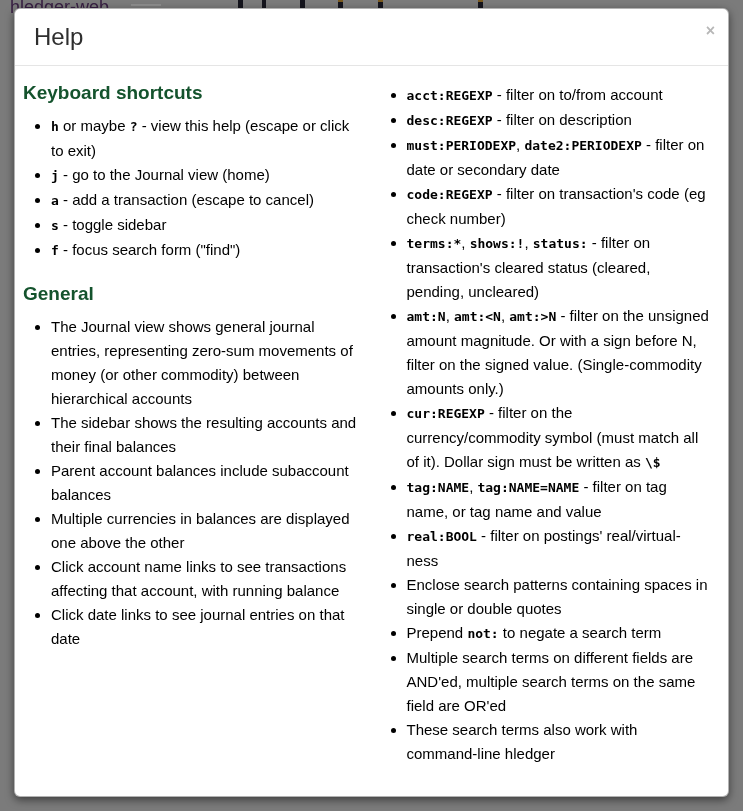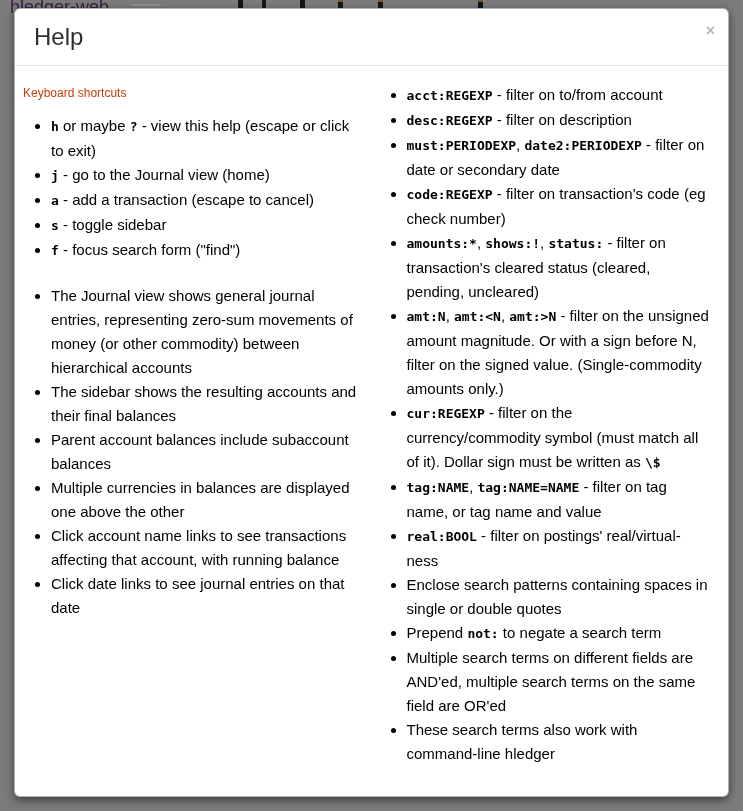--- a/index.html
+++ b/index.html
@@ -71,23 +71,23 @@
   }
   .col {
     width: 50%;
     box-sizing: border-box;
     padding-right: 6px;
   }
   .col-right { padding-left: 7px; padding-right: 10px; }
 
   .section-heading {
     margin: 0 0 11px 0;
-    font-size: 12px;
-    font-weight: normal;
-    color: #c2410c;
+    font-size: 19px;
+    font-weight: bold;
+    color: #14532d;
     line-height: 20px;
   }
   ul.help-list {
     margin: 0 0 21px 0;
     padding: 0 0 0 28px;
     list-style: disc;
   }
   ul.help-list li {
     font-size: 15px;
     line-height: 24px;
@@ -122,36 +122,37 @@
   <div class="modal-body">
     <div class="col col-left">
         <h4 class="section-heading">Keyboard shortcuts</h4>
         <ul class="help-list">
           <li><code>h</code><span> or maybe </span><code>?</code><span> - view this help (escape or click to exit)</span></li>
           <li><code>j</code><span> - go to the Journal view (home)</span></li>
           <li><code>a</code><span> - add a transaction (escape to cancel)</span></li>
           <li><code>s</code><span> - toggle sidebar</span></li>
           <li><code>f</code><span> - focus search form ("find")</span></li>
         </ul>
+        <h4 class="section-heading">General</h4>
         <ul class="help-list">
           <li><span>The Journal view shows general journal entries, representing zero-sum movements of money (or other commodity) between hierarchical accounts</span></li>
           <li><span>The sidebar shows the resulting accounts and their final balances</span></li>
           <li><span>Parent account balances include subaccount balances</span></li>
           <li><span>Multiple currencies in balances are displayed one above the other</span></li>
           <li><span>Click account name links to see transactions affecting that account, with running balance</span></li>
           <li><span>Click date links to see journal entries on that date</span></li>
         </ul>
       </div>
     <div class="col col-right">
         <ul class="help-list">
           <li><code>acct:REGEXP</code><span> - filter on to/from account</span></li>
           <li><code>desc:REGEXP</code><span> - filter on description</span></li>
           <li><code>must:PERIODEXP</code><span>, </span><code>date2:PERIODEXP</code><span> - filter on date or secondary date</span></li>
           <li><code>code:REGEXP</code><span> - filter on transaction's code (eg check number)</span></li>
-          <li><code>amounts:*</code><span>, </span><code>shows:!</code><span>, </span><code>status:</code><span> - filter on transaction's cleared status (cleared, pending, uncleared)</span></li>
+          <li><code>terms:*</code><span>, </span><code>shows:!</code><span>, </span><code>status:</code><span> - filter on transaction's cleared status (cleared, pending, uncleared)</span></li>
           <li><code>amt:N</code><span>, </span><code>amt:&lt;N</code><span>, </span><code>amt:&gt;N</code><span> - filter on the unsigned amount magnitude. Or with a sign before N, filter on the signed value. (Single-commodity amounts only.)</span></li>
           <li><code>cur:REGEXP</code><span> - filter on the currency/commodity symbol (must match all of it). Dollar sign must be written as </span><code>\$</code></li>
           <li><code>tag:NAME</code><span>, </span><code>tag:NAME=NAME</code><span> - filter on tag name, or tag name and value</span></li>
           <li><code>real:BOOL</code><span> - filter on postings' real/virtual-ness</span></li>
           <li><span>Enclose search patterns containing spaces in single or double quotes</span></li>
           <li><span>Prepend </span><code>not:</code><span> to negate a search term</span></li>
           <li><span>Multiple search terms on different fields are AND'ed, multiple search terms on the same field are OR'ed</span></li>
           <li><span>These search terms also work with command-line hledger</span></li>
         </ul>
       </div>

